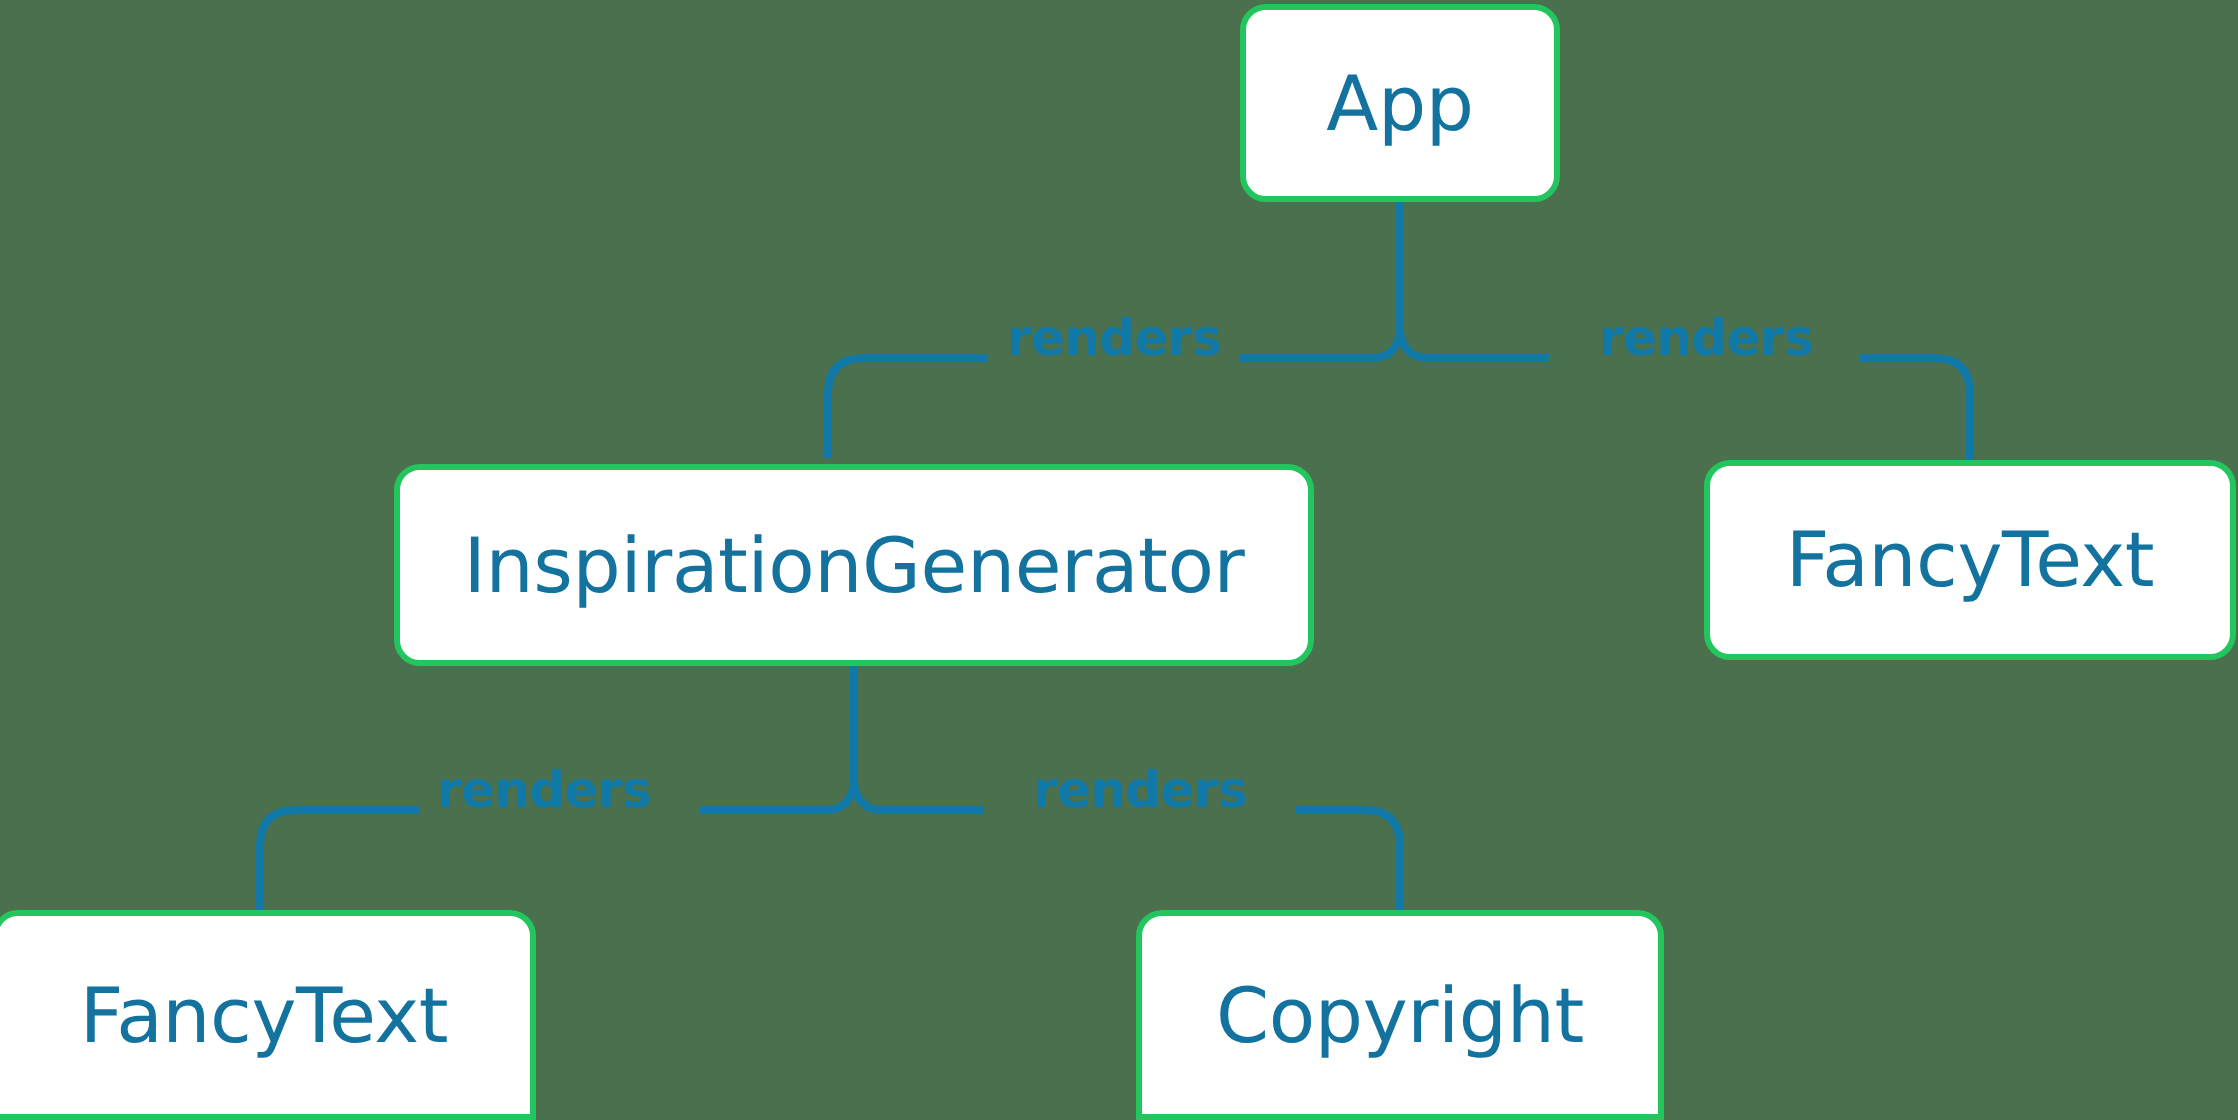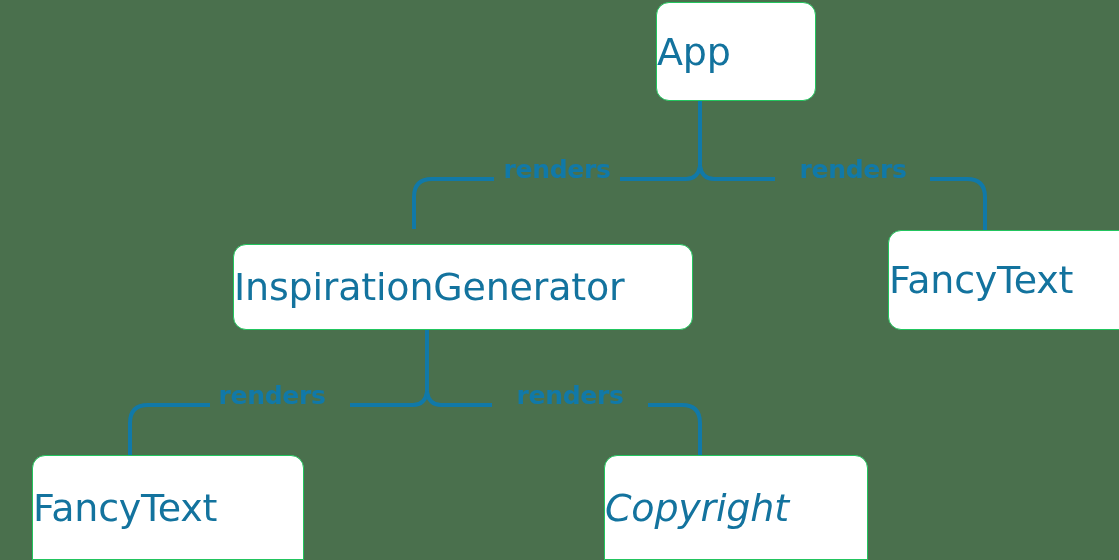--- a/index.html
+++ b/index.html
@@ -21,26 +21,26 @@
     left: 0;
     top: 0;
     width: 1119px;
     height: 560px;
     pointer-events: none;
   }
   .node {
     position: absolute;
     box-sizing: border-box;
     background: #ffffff;
-    border: 1px solid #22c55e;
+    border: 3px solid #22c55e;
     border-radius: 13px;
     display: flex;
     align-items: center;
+    justify-content: center;
     z-index: 3;
-    margin-left: 36px;
   }
   .node-label {
     color: #13739e;
     font-family: "DejaVu Sans", "Liberation Sans", sans-serif;
     font-size: 38px;
     font-weight: 400;
     letter-spacing: -0.2px;
     line-height: 1;
     white-space: nowrap;
   }
@@ -52,26 +52,26 @@
     font-weight: 700;
     letter-spacing: -0.3px;
     line-height: 1;
     white-space: nowrap;
     z-index: 4;
     transform: translate(-50%, -50%);
   }
 
   
   #node-app            { left: 620px; top: 2px;   width: 160px; height: 99px; }
-  #node-inspiration    { left: 197px; top: 244px; width: 460px; height: 86px; }
+  #node-inspiration    { left: 197px; top: 232px; width: 460px; height: 101px; }
   #node-fancytext-right{ left: 852px; top: 230px; width: 266px; height: 100px; }
   #node-fancytext-left { left: -4px;  top: 455px; width: 272px; height: 105px;
                          border-bottom-left-radius: 0; border-bottom-right-radius: 0; }
   #node-copyright      { left: 568px; top: 455px; width: 264px; height: 105px;
-                         border-bottom-left-radius: 0; border-bottom-right-radius: 0; font-style: italic; }
+                         border-bottom-left-radius: 0; border-bottom-right-radius: 0; }
 </style>
 </head>
 <body>
 
 <div id="canvas">
 
   <svg id="edges" viewBox="0 0 1119 560" width="1119" height="560" xmlns="http://www.w3.org/2000/svg">
     <g fill="none" stroke="#1179a8" stroke-width="4" stroke-linecap="butt">
 
       <path d="M 700 101 L 700 166"></path>

